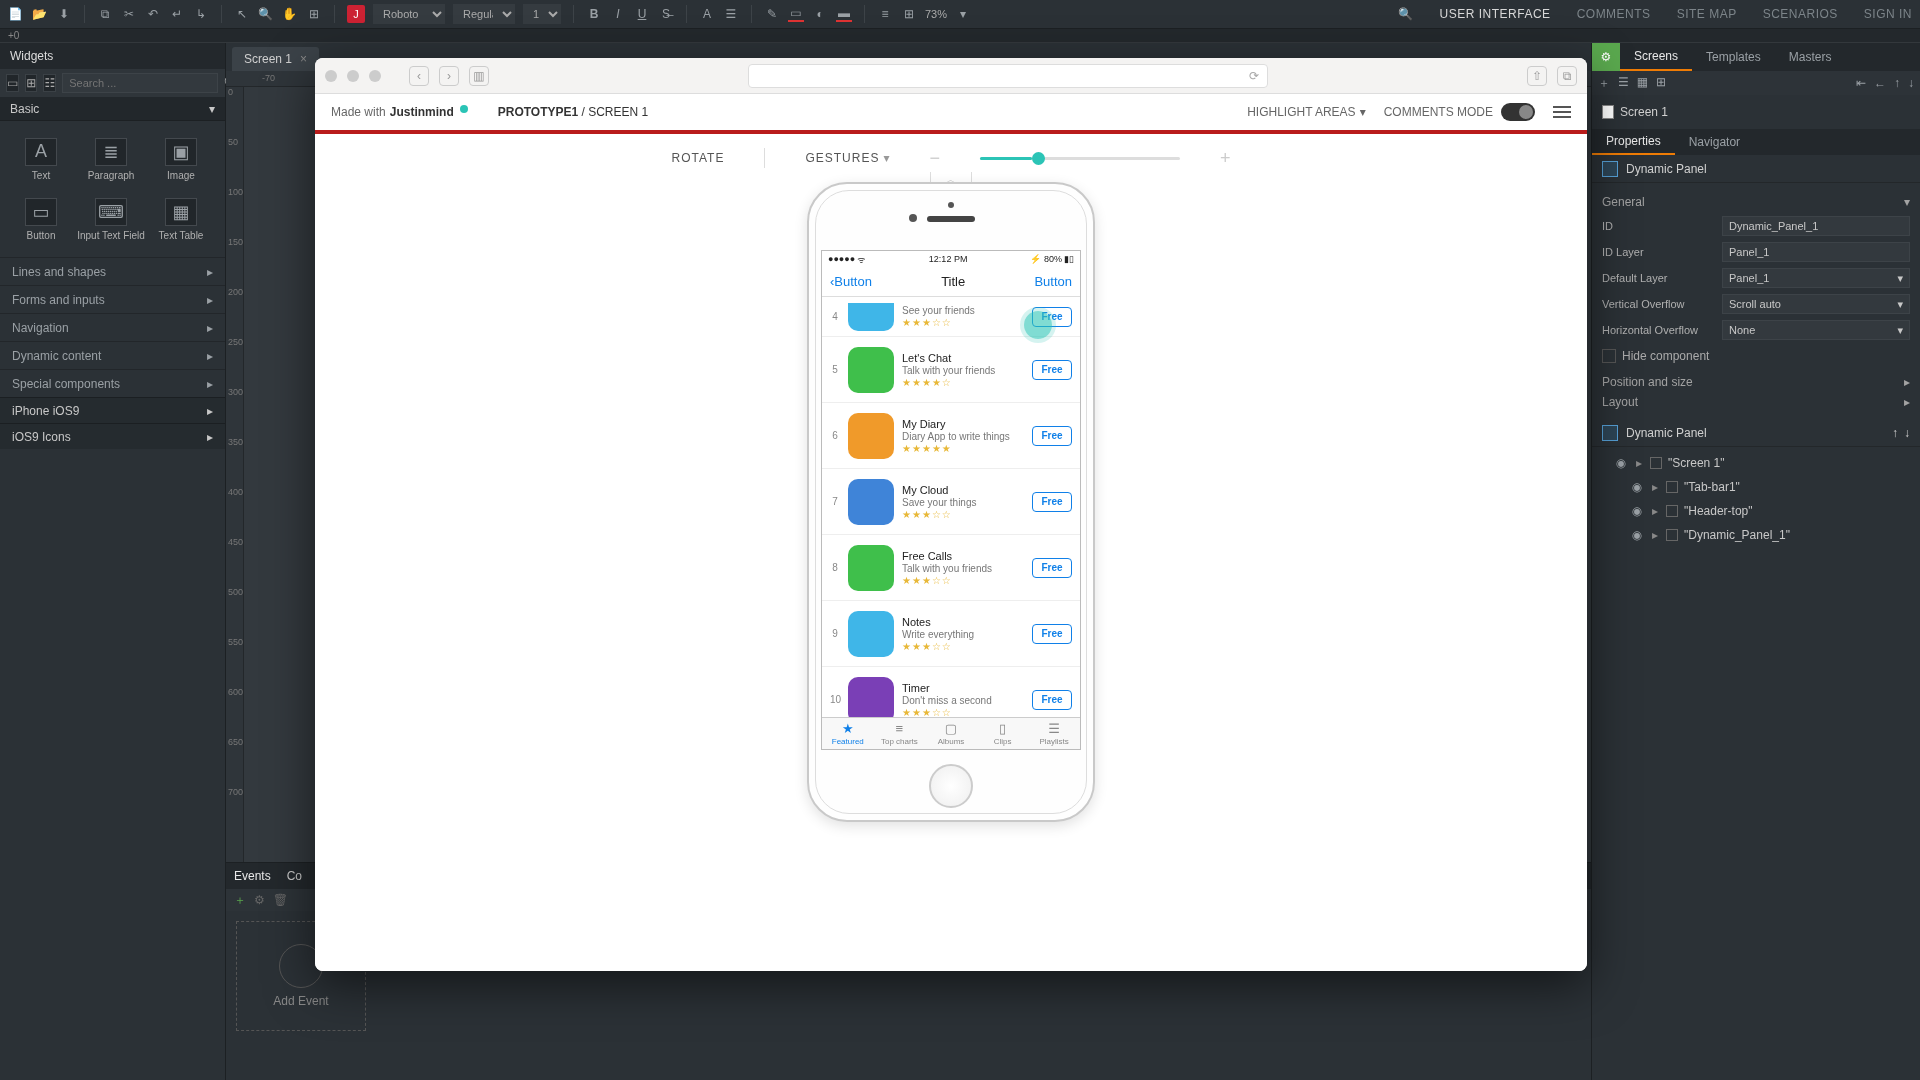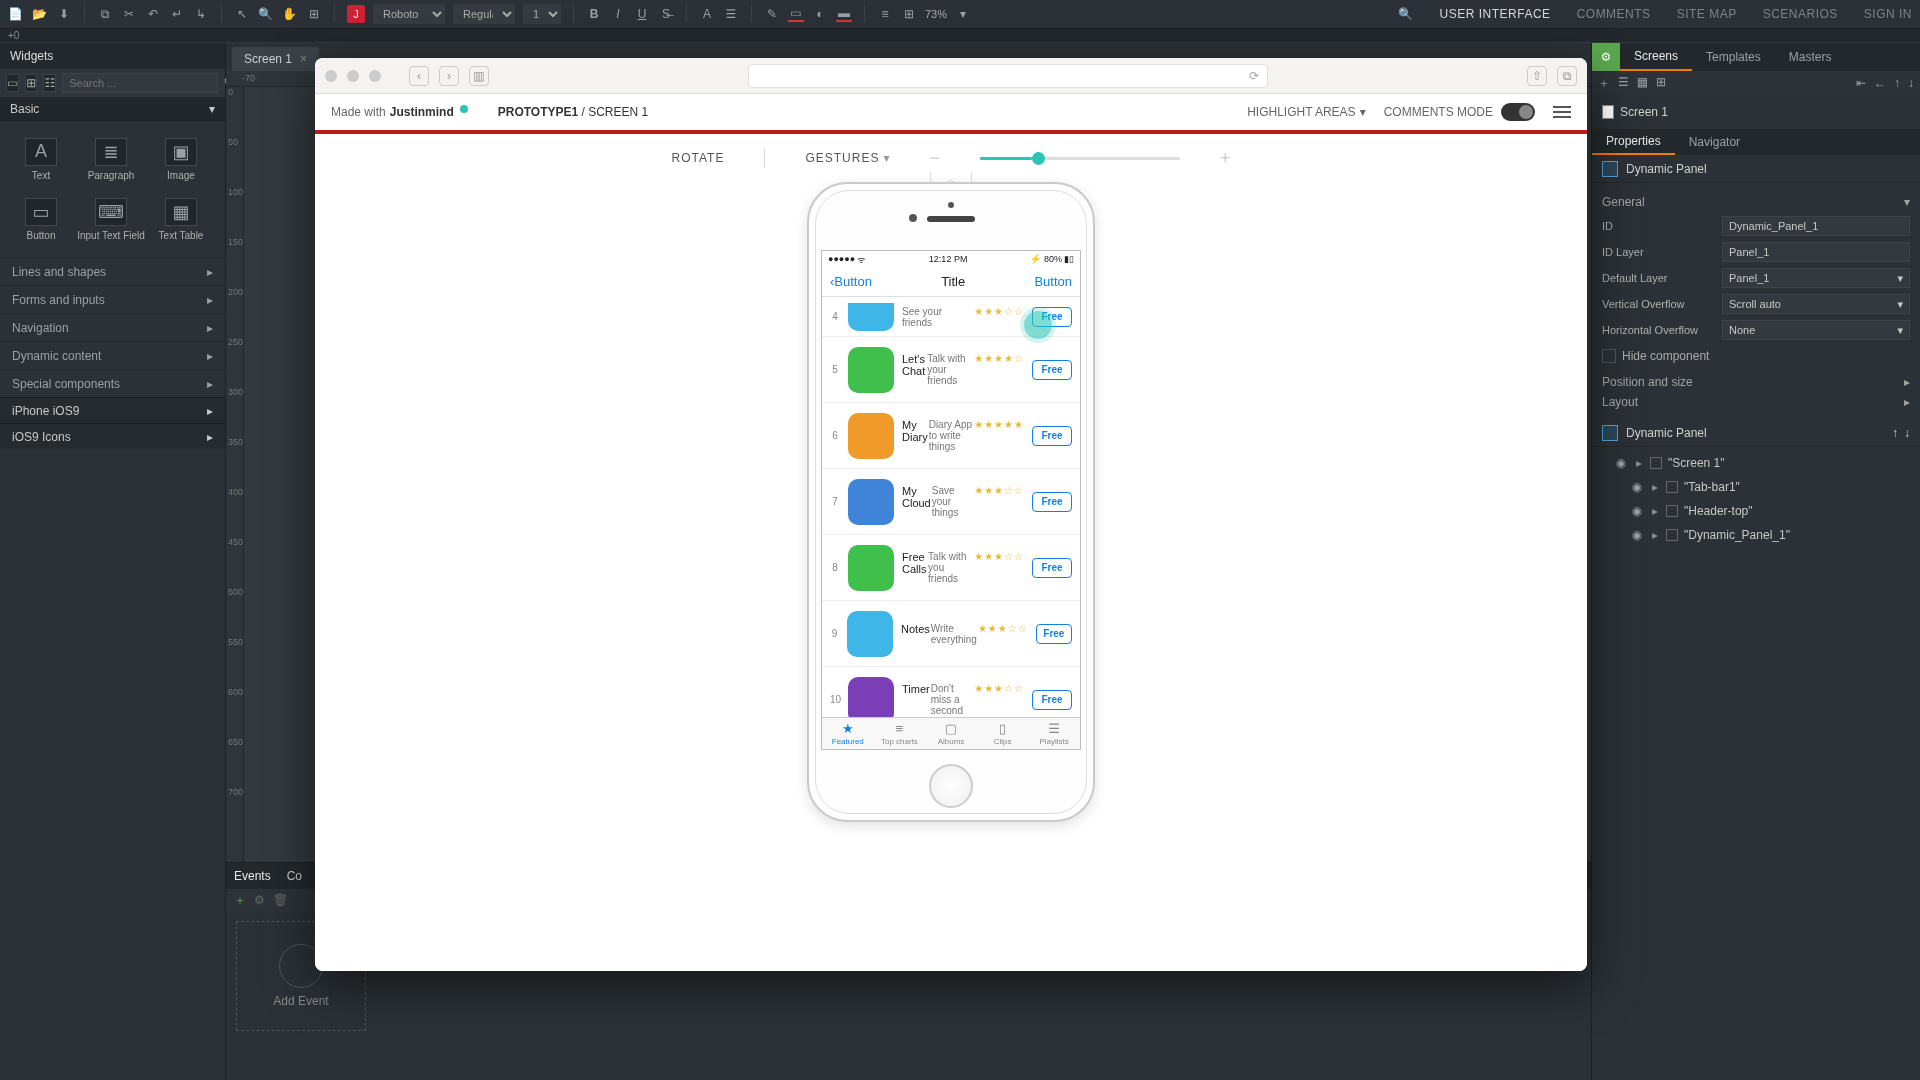--- a/index.html
+++ b/index.html
@@ -123,21 +123,21 @@
 .statBar{height:16px;display:flex;align-items:center;justify-content:space-between;padding:0 6px;font-size:9px;color:#222;}
 .statBar .l{display:flex;gap:2px;align-items:center;}
 .navBar{height:30px;border-bottom:1px solid #ddd;display:flex;align-items:center;justify-content:space-between;padding:0 8px;font-size:13px;}
 .navBar .back{color:#1080e8;display:flex;align-items:center;}
 .navBar .title{color:#222;font-weight:500;}
 .navBar .act{color:#1080e8;}
 .appList{position:absolute;top:46px;left:0;right:0;bottom:32px;overflow:hidden;}
 .appRow{height:66px;border-bottom:1px solid #eee;display:flex;align-items:center;padding:0 8px;gap:8px;}
 .appRow .rank{width:10px;font-size:10px;color:#888;text-align:center;}
 .appRow .aico{width:46px;height:46px;border-radius:10px;flex-shrink:0;}
-.appRow .meta{flex:1;display:flex;flex-direction:row;gap:1px;}
+.appRow .meta{flex:1;display:flex;flex-direction:column;gap:1px;}
 .appRow .nm{font-size:11px;color:#222;font-weight:500;}
 .appRow .sub{font-size:10px;color:#777;}
 .appRow .stars{font-size:10px;letter-spacing:1px;}
 .freeBtn{width:40px;height:20px;border:1px solid #1080e8;border-radius:4px;color:#1080e8;font-size:10px;display:flex;align-items:center;justify-content:center;font-weight:600;}
 .tabBar{position:absolute;bottom:0;left:0;right:0;height:32px;border-top:1px solid #ccc;display:flex;background:#f8f8f8;}
 .tabBar .tb{flex:1;display:flex;flex-direction:column;align-items:center;justify-content:center;gap:1px;}
 .tabBar .tico{font-size:13px;color:#888;}
 .tabBar .tlbl{font-size:8px;color:#888;}
 .tabBar .tb.active .tico,.tabBar .tb.active .tlbl{color:#1080e8;}
 .hint{position:absolute;width:28px;height:28px;background:rgba(43,196,182,0.6);border-radius:50%;box-shadow:0 0 0 4px rgba(43,196,182,0.2);}
@@ -278,21 +278,21 @@
 </div>
 
 <div class="canvas">
   <div class="tabStrip">
     <div class="tab">
       <span>Screen 1</span>
       <span class="close">×</span>
     </div>
   </div>
   <div class="rulerH" id="rulerH">
-      <span style="left:16px">-70</span>
+      <span style="left:36px">-70</span>
       <span style="left:123px">0</span>
       <span style="left:226px">100</span>
       <span style="left:329px">200</span>
       <span style="left:432px">300</span>
       <span style="left:535px">400</span>
       <span style="left:638px">500</span>
       <span style="left:741px">600</span>
       <span style="left:844px">700</span>
       <span style="left:947px">800</span>
       <span style="left:1050px">900</span>

